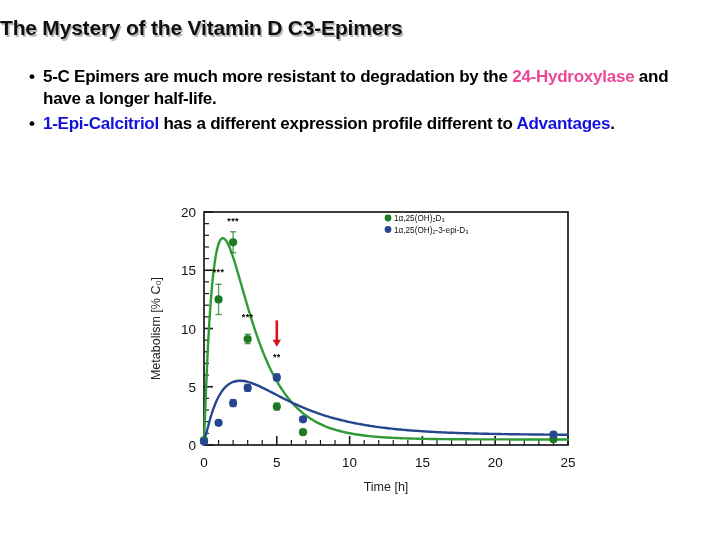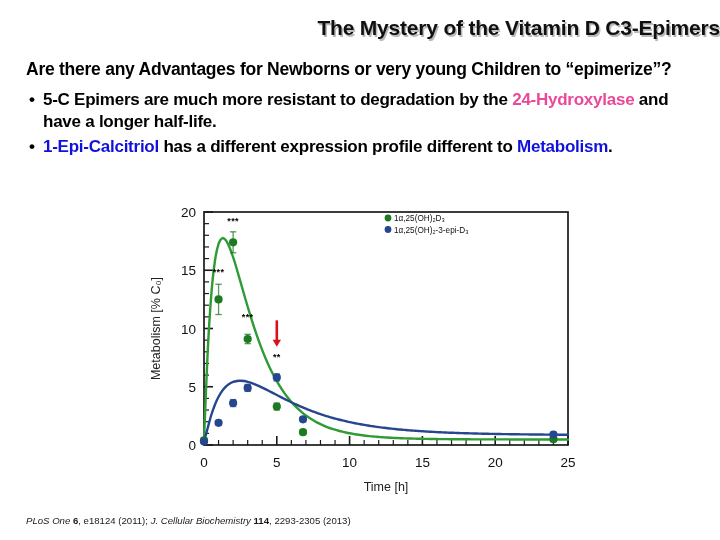--- a/index.html
+++ b/index.html
@@ -5,21 +5,21 @@
   html,body{margin:0;padding:0;}
   body{
     width:720px;height:540px;overflow:hidden;background:#ffffff;
     font-family:"Liberation Sans",sans-serif;color:#000;
     position:relative;
   }
   #slide{position:absolute;inset:0;}
 
   
   .slide-title{
-    position:absolute;left:0;top:16px;width:720px;text-align:right;
+    position:absolute;left:0;top:16px;width:720px;text-align:left;
     font-size:21px;font-weight:bold;letter-spacing:-0.2px;color:#101010;
     text-shadow:1.5px 1.5px 0 #b9b9b9;
     font-family:"Liberation Sans",sans-serif;
   }
 
   
   .body-block{position:absolute;left:26px;top:58px;width:668px;}
   .lead{
     font-size:17.5px;font-weight:bold;line-height:1.30;color:#000;
     letter-spacing:-0.25px;
@@ -53,30 +53,29 @@
   .footer .norm{font-style:normal;}
 </style>
 </head>
 <body>
 
 <div id="slide">
 
   <div class="slide-title">The Mystery of the Vitamin D C3-Epimers</div>
 
   <div class="body-block">
-    <div class="lead">Are there any Advantages for Newborns or very young Children to “epimerize”?</div>
 
     <ul class="bullets">
       <li>
         <span class="bullet-dot">•</span>
         <span>5-C Epimers are much more resistant to degradation by the </span><span class="txt-green">24-Hydroxylase</span><span> and have a longer half-life.</span>
       </li>
       <li>
         <span class="bullet-dot">•</span>
-        <span class="txt-blue">1-Epi-Calcitriol</span><span> has a different expression profile different to </span><span class="txt-blue">Metabolism</span><span>.</span>
+        <span class="txt-blue">1-Epi-Calcitriol</span><span> has a different expression profile different to </span><span class="txt-blue">Advantages</span><span>.</span>
       </li>
     </ul>
   </div>
 
   <div id="figure">
     <svg id="chart-svg" width="452" height="305" viewBox="0 0 452 305">
         <rect x="66" y="12" width="364" height="233" fill="#fff" stroke="#1a1a1a" stroke-width="1.7"></rect>
         <line x1="66" y1="245" x2="75" y2="245" stroke="#1a1a1a" stroke-width="1.6"></line>
         <text x="58" y="250.2" text-anchor="end" class="tick-label">0</text>
         <line x1="66" y1="186.75" x2="75" y2="186.75" stroke="#1a1a1a" stroke-width="1.6"></line>
@@ -201,17 +200,14 @@
         <text x="138.8" y="159.95499999999998" text-anchor="middle" class="sig">**</text>
         <line x1="138.8" y1="120.34500000000001" x2="138.8" y2="140.81" stroke="#d81020" stroke-width="2.6"></line>
         <polygon points="134.60000000000002,139.81 143,139.81 138.8,146.81" fill="#d81020"></polygon>
         <circle cx="250" cy="18" r="3.4" fill="#1d7a22"></circle>
         <text x="256" y="21.2" class="legend-text">1α,25(OH)₂D₃</text>
         <circle cx="250" cy="29.5" r="3.4" fill="#26478d"></circle>
         <text x="256" y="32.7" class="legend-text">1α,25(OH)₂-3-epi-D₃</text>
       </svg>
   </div>
 
-  <div class="footer">
-    <span>PLoS One </span><b>6</b><span class="norm">, e18124 (2011); </span><span>J. Cellular Biochemistry </span><b> 114</b><span class="norm">, 2293-2305 (2013)</span>
-  </div>
 
 </div>
 
 </body></html>

